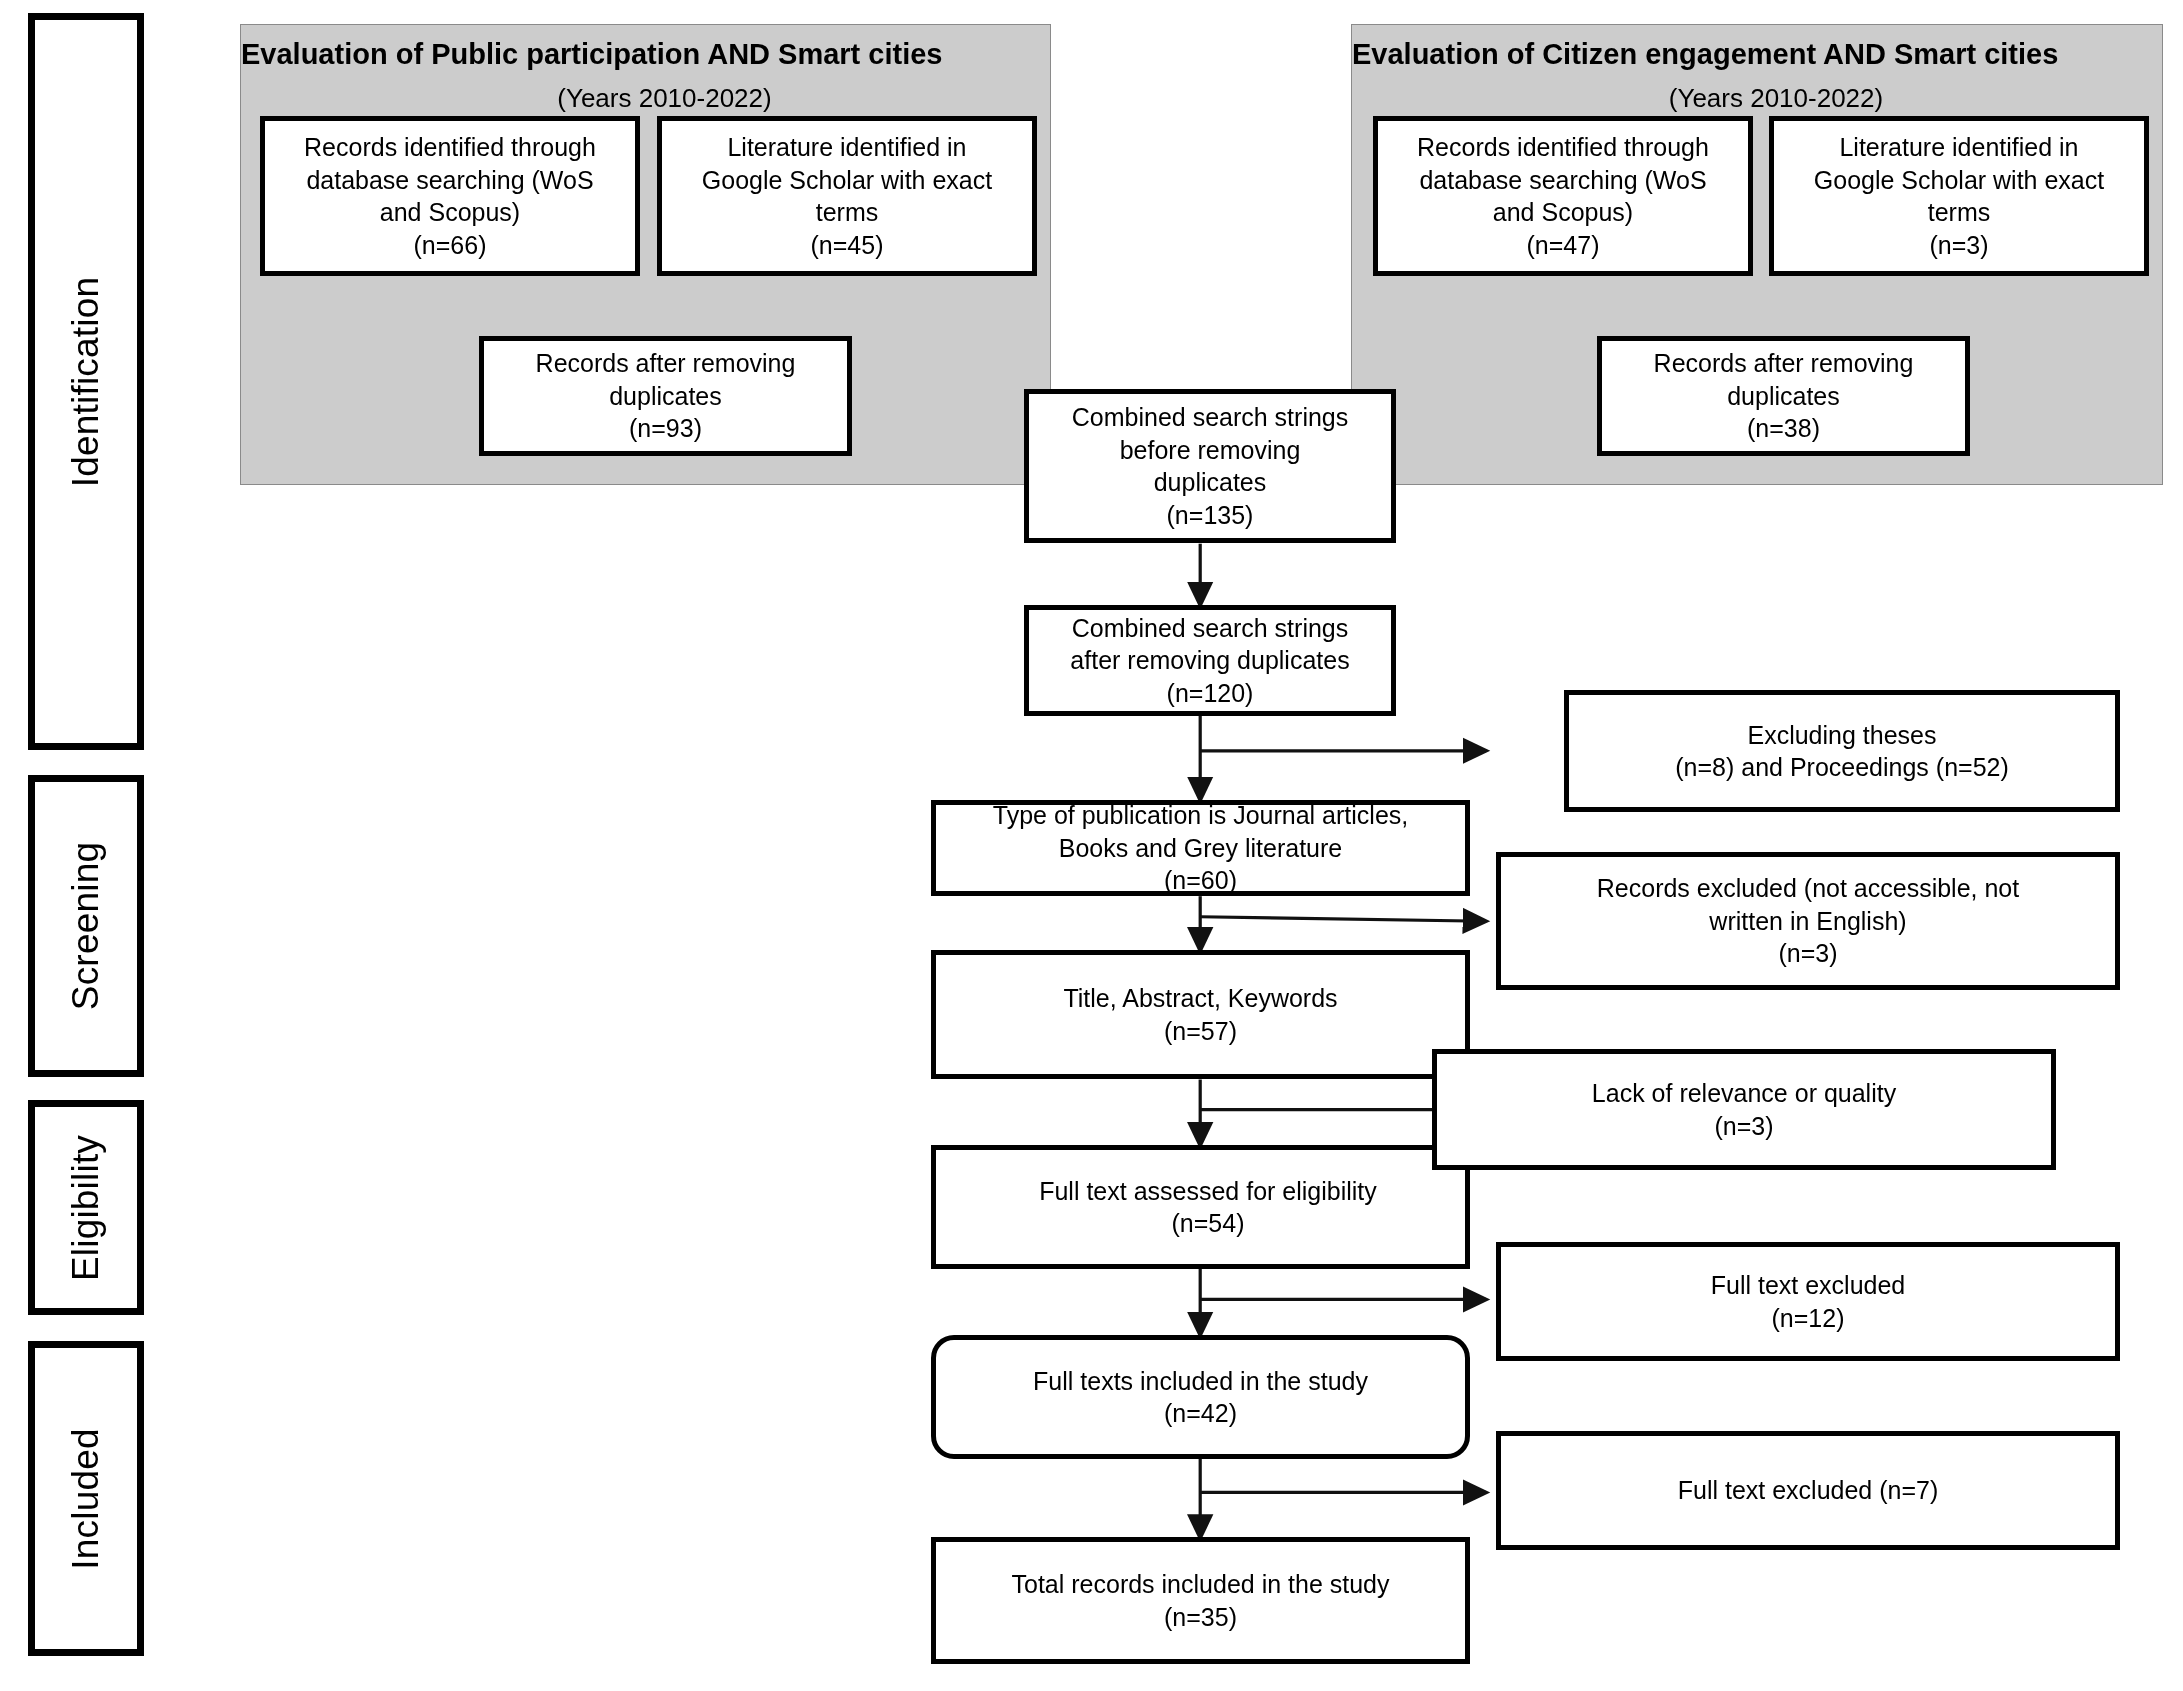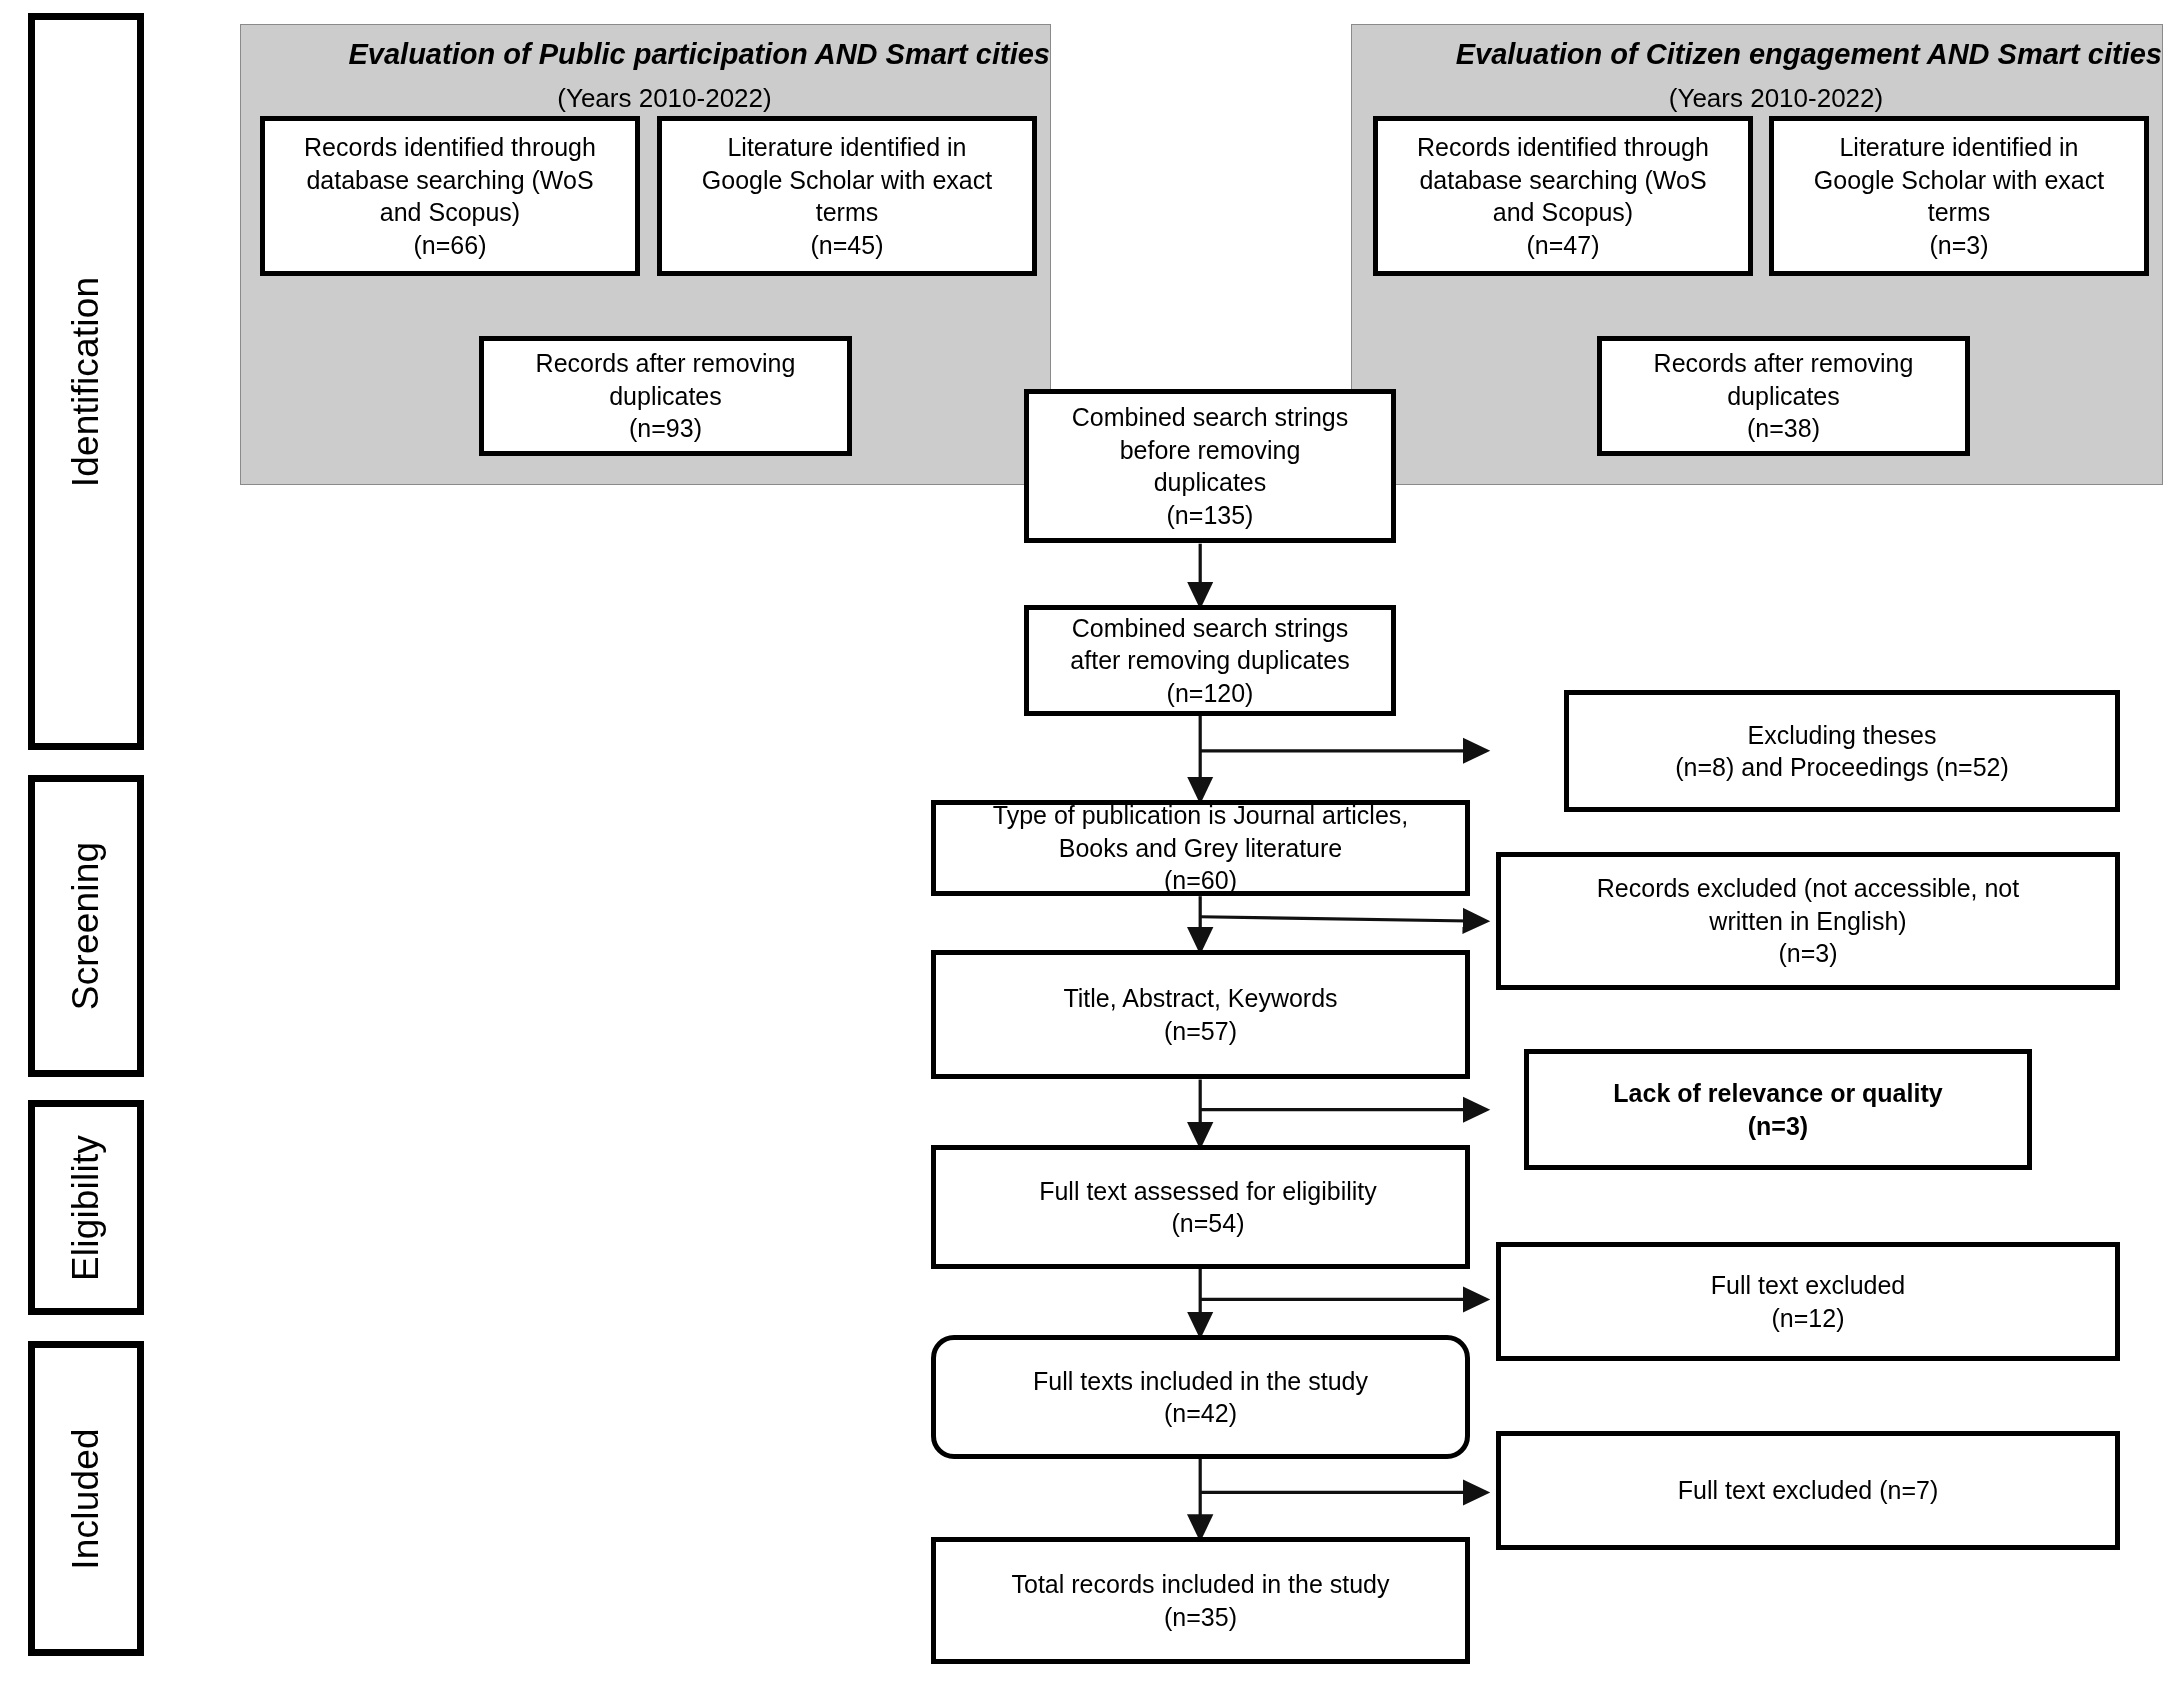--- a/index.html
+++ b/index.html
@@ -36,26 +36,25 @@
   .group-panel {
     position: absolute;
     background: #cccccc;
     border: 1.9px solid #8a8a8a;
     box-sizing: border-box;
   }
   .group-title {
     position: absolute;
     left: 0;
     right: 0;
-    text-align: right;
+    text-align: left;
     font-weight: bold;
     font-size: 29px;
     color: #000000;
     line-height: 1.1;
-    font-style: italic;
   }
   .group-years {
     position: absolute;
     left: 0;
     right: 0;
     text-align: center;
     font-size: 26px;
     color: #000000;
     padding-left: 38px;
   }
@@ -238,21 +237,21 @@
     <div class="fbox-text">Excluding theses
 (n=8) and Proceedings (n=52)</div>
   </div>
 
   <div class="fbox" style="left:1496px; top:852px; width:624px; height:138px;">
     <div class="fbox-text">Records excluded (not accessible, not
 written in English)
 (n=3)</div>
   </div>
 
-  <div class="fbox" style="left:1524px; top:1049px; width:508px; height:121px;font-weight:bold;">
+  <div class="fbox" style="left:1432px; top:1049px; width:624px; height:121px;">
     <div class="fbox-text">Lack of relevance or quality
 (n=3)</div>
   </div>
 
   <div class="fbox" style="left:1496px; top:1242px; width:624px; height:119px;">
     <div class="fbox-text">Full text excluded
 (n=12)</div>
   </div>
 
   <div class="fbox" style="left:1496px; top:1431px; width:624px; height:119px;">

